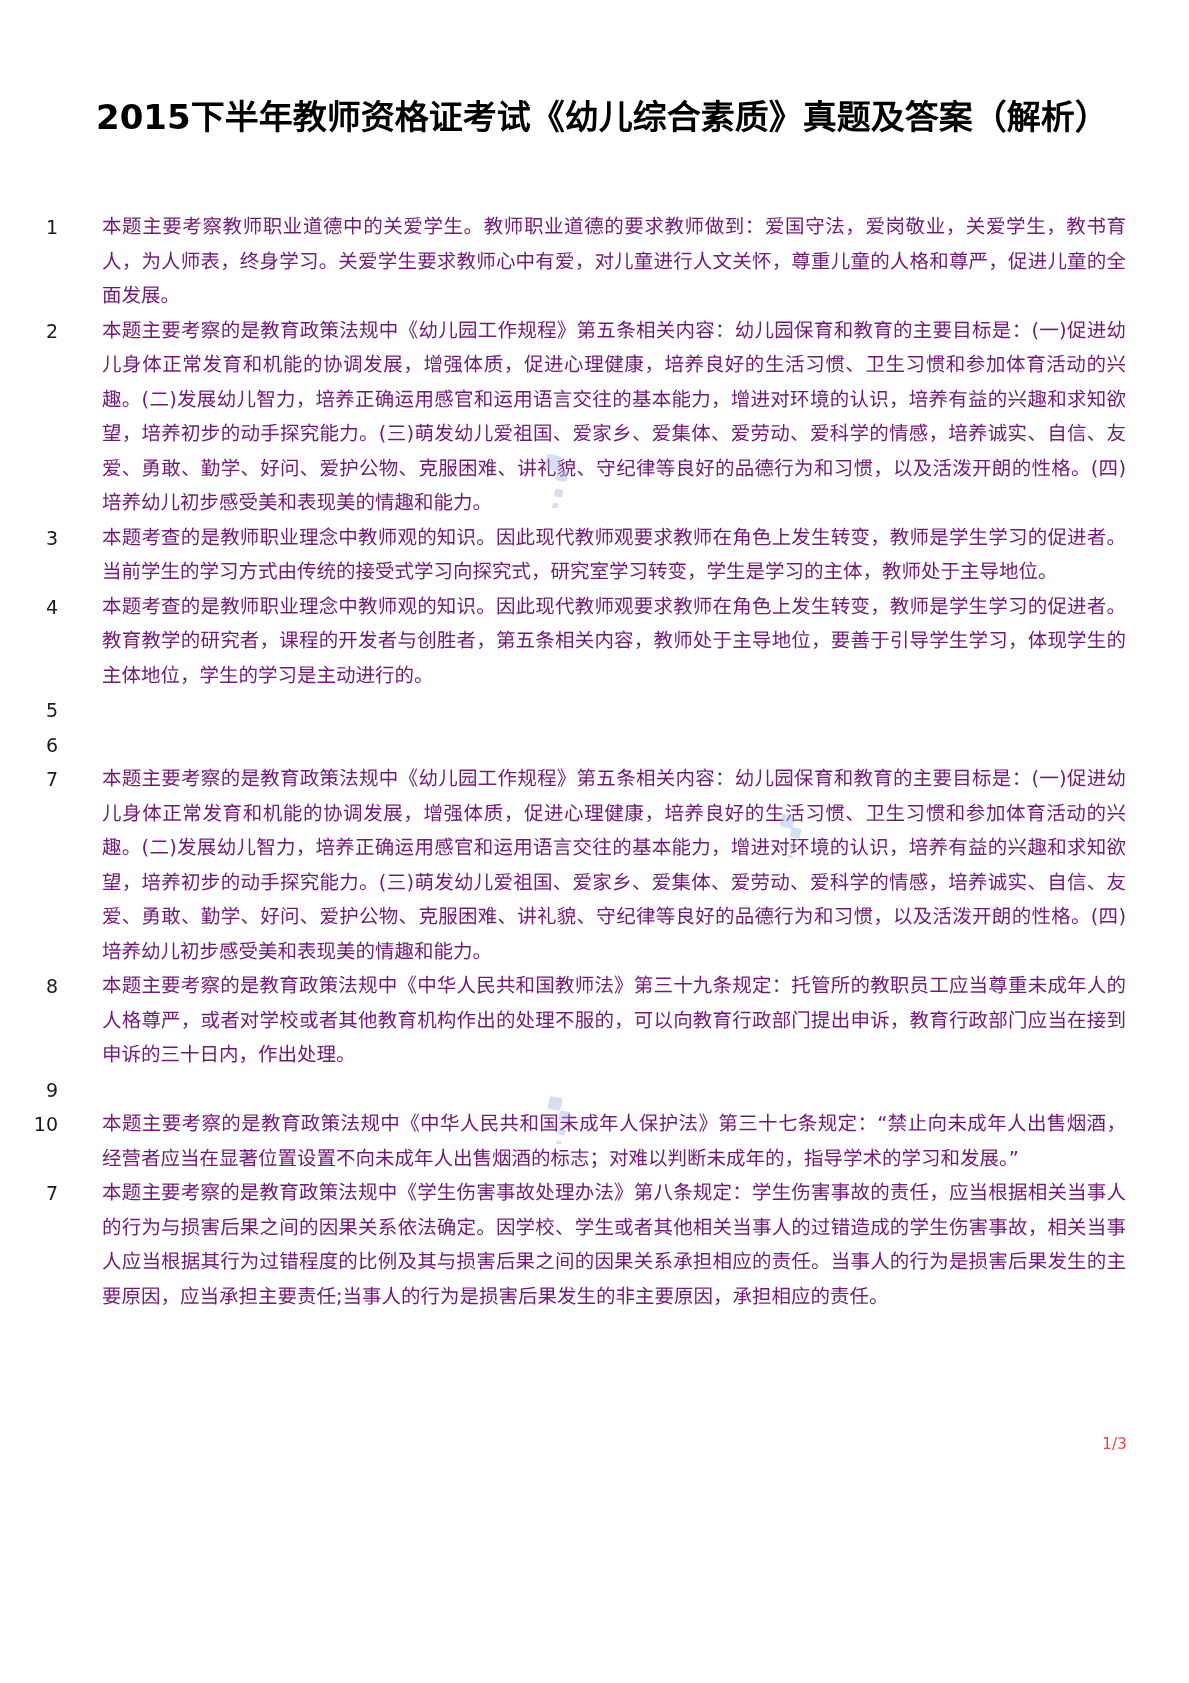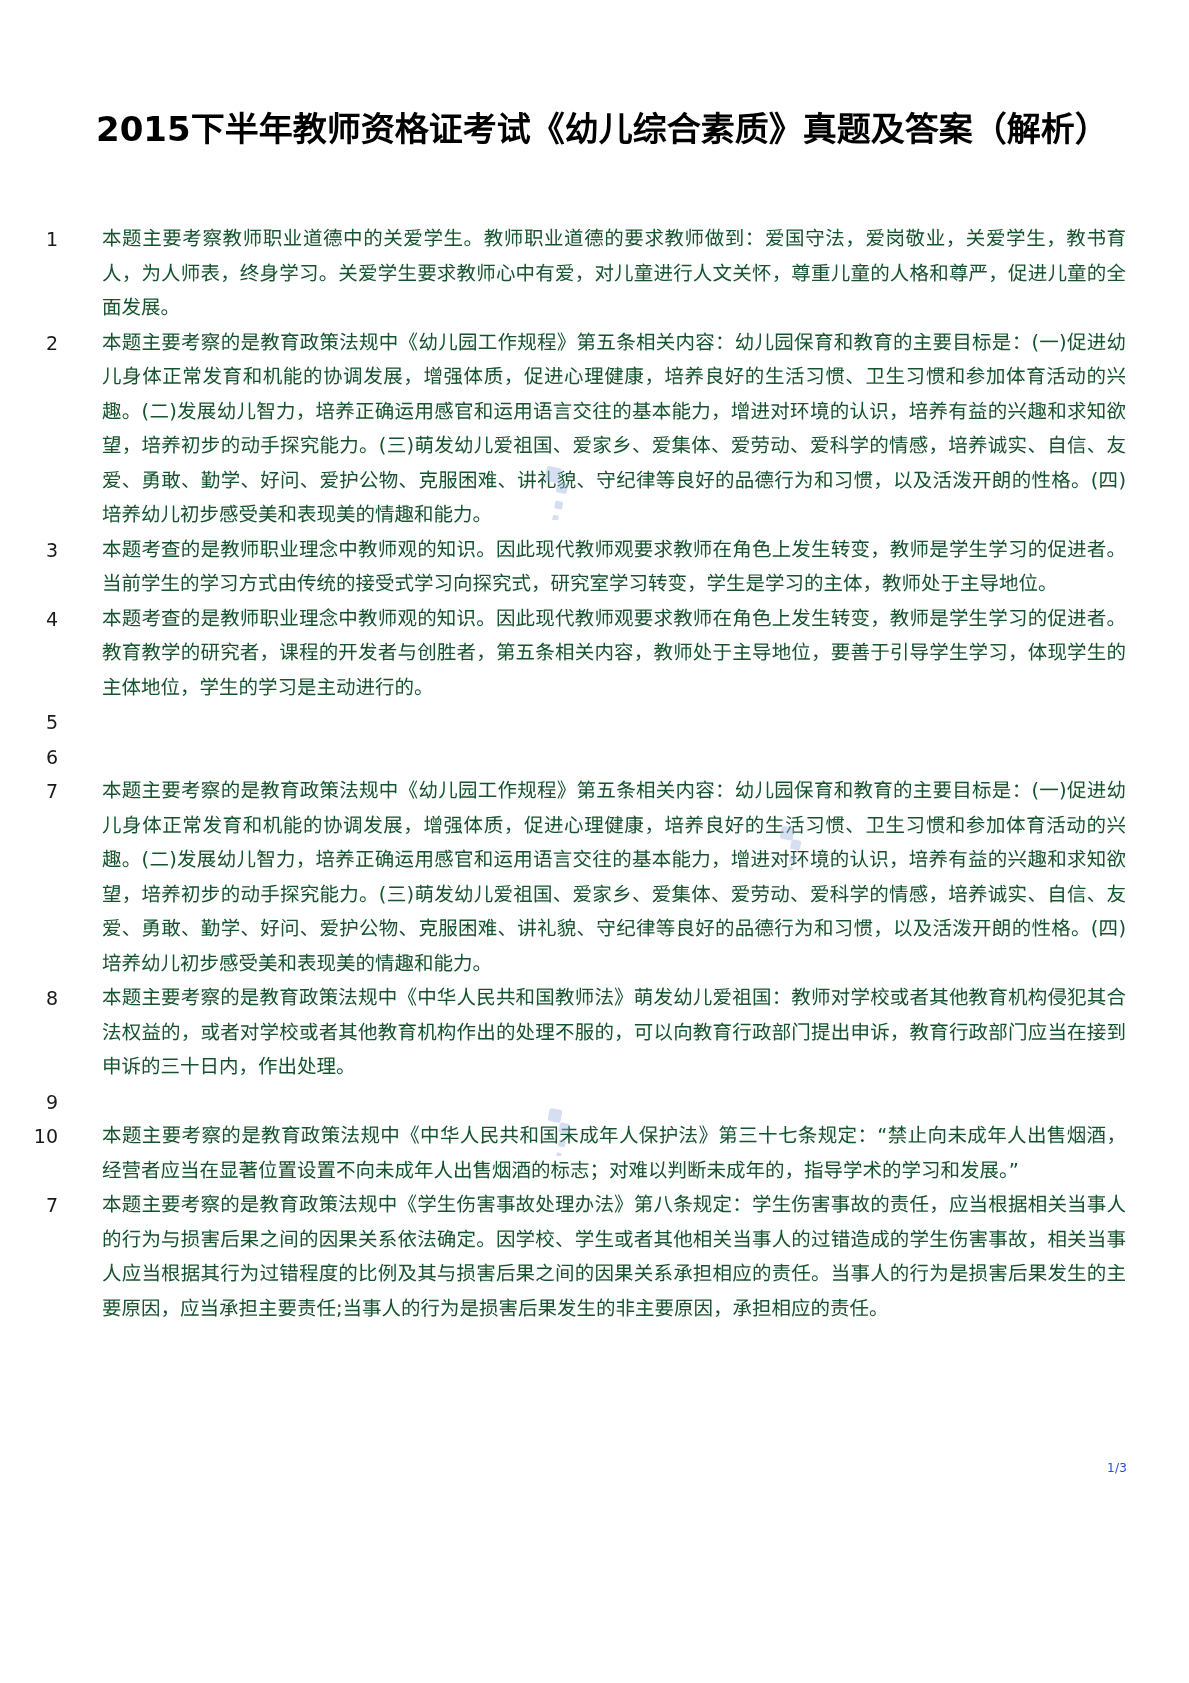--- a/index.html
+++ b/index.html
@@ -9,21 +9,21 @@
     background: #ffffff;
   }
   body {
     font-family: "DejaVu Sans", "Liberation Sans", sans-serif;
     color: #1a1a1a;
   }
   .page {
     position: relative;
     width: 1189px;
     height: 1473px;
-    margin: 16px auto;
+    margin: 4px auto;
     background: #ffffff;
     overflow: hidden;
     box-sizing: border-box;
   }
 
   
   .doc-title {
     position: absolute;
     left: 96px;
     top: 68px;
@@ -61,21 +61,21 @@
     color: #1a1a1a;
     font-family: "DejaVu Sans", "Liberation Sans", sans-serif;
     white-space: nowrap;
   }
   .item-text {
     flex: 1 1 auto;
     margin-left: 44px;
     margin-right: 63px;
     font-size: 19.5px;
     line-height: 34.5px;
-    color: #14532d;
+    color: #701a75;
     text-align: justify;
     text-justify: inter-ideograph;
     word-break: break-all;
     font-family: "DejaVu Sans", "Liberation Sans", sans-serif;
   }
 
   
   .watermark {
     position: absolute;
     pointer-events: none;
@@ -85,23 +85,23 @@
   .wm-shape {
     width: 100%;
     height: 100%;
     display: block;
   }
 
   
   .page-footer {
     position: absolute;
     right: 62px;
-    bottom: 14px;
-    font-size: 12px;
-    color: #1d4ed8;
+    bottom: 24px;
+    font-size: 15px;
+    color: #ef4444;
     font-family: "DejaVu Sans", "Liberation Sans", sans-serif;
     letter-spacing: 0.2px;
   }
 </style>
 </head>
 <body>
 
 <div class="page">
 
   <h1 class="doc-title">2015下半年教师资格证考试《幼儿综合素质》真题及答案（解析）</h1>
@@ -129,21 +129,21 @@
       </div>
       <div class="answer-item">
         <div class="item-number">6</div>
       </div>
       <div class="answer-item">
         <div class="item-number">7</div>
         <div class="item-text">本题主要考察的是教育政策法规中《幼儿园工作规程》第五条相关内容：幼儿园保育和教育的主要目标是：(一)促进幼儿身体正常发育和机能的协调发展，增强体质，促进心理健康，培养良好的生活习惯、卫生习惯和参加体育活动的兴趣。(二)发展幼儿智力，培养正确运用感官和运用语言交往的基本能力，增进对环境的认识，培养有益的兴趣和求知欲望，培养初步的动手探究能力。(三)萌发幼儿爱祖国、爱家乡、爱集体、爱劳动、爱科学的情感，培养诚实、自信、友爱、勇敢、勤学、好问、爱护公物、克服困难、讲礼貌、守纪律等良好的品德行为和习惯，以及活泼开朗的性格。(四)培养幼儿初步感受美和表现美的情趣和能力。</div>
       </div>
       <div class="answer-item">
         <div class="item-number">8</div>
-        <div class="item-text">本题主要考察的是教育政策法规中《中华人民共和国教师法》萌发幼儿爱祖国：教师对学校或者其他教育机构侵犯其合法权益的，或者对学校或者其他教育机构作出的处理不服的，可以向教育行政部门提出申诉，教育行政部门应当在接到申诉的三十日内，作出处理。</div>
+        <div class="item-text">本题主要考察的是教育政策法规中《中华人民共和国教师法》第三十九条规定：托管所的教职员工应当尊重未成年人的人格尊严，或者对学校或者其他教育机构作出的处理不服的，可以向教育行政部门提出申诉，教育行政部门应当在接到申诉的三十日内，作出处理。</div>
       </div>
       <div class="answer-item">
         <div class="item-number">9</div>
       </div>
       <div class="answer-item">
         <div class="item-number">10</div>
         <div class="item-text">本题主要考察的是教育政策法规中《中华人民共和国未成年人保护法》第三十七条规定：“禁止向未成年人出售烟酒，经营者应当在显著位置设置不向未成年人出售烟酒的标志；对难以判断未成年的，指导学术的学习和发展。”</div>
       </div>
       <div class="answer-item">
         <div class="item-number">7</div>

